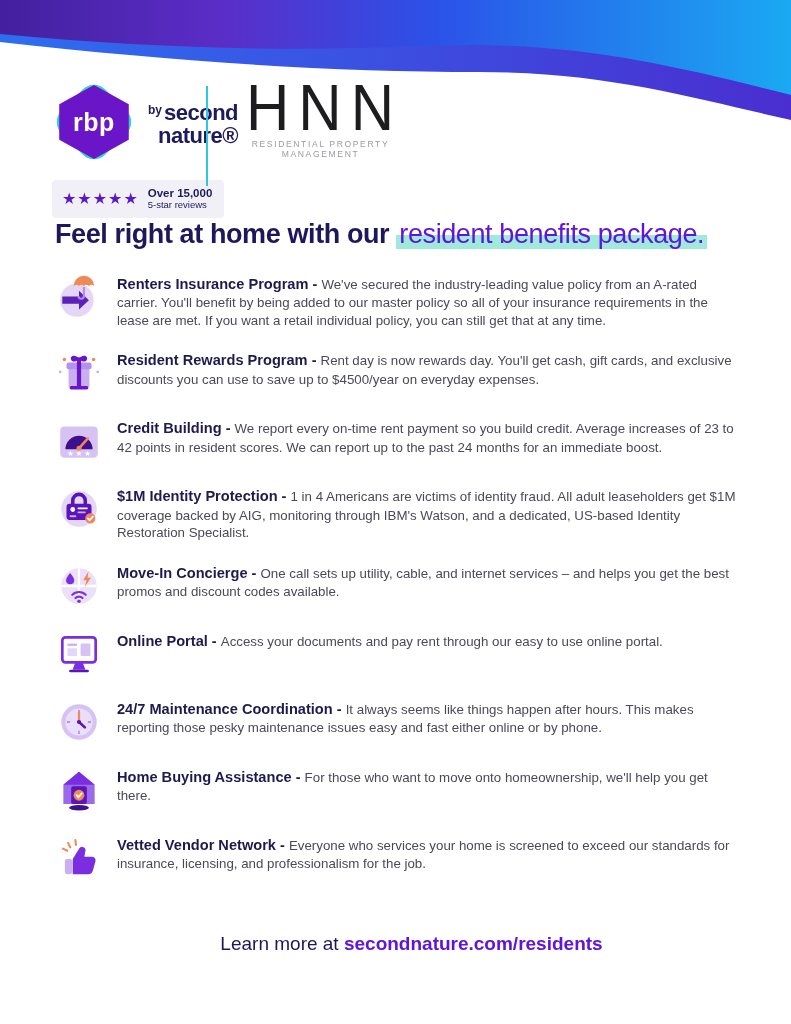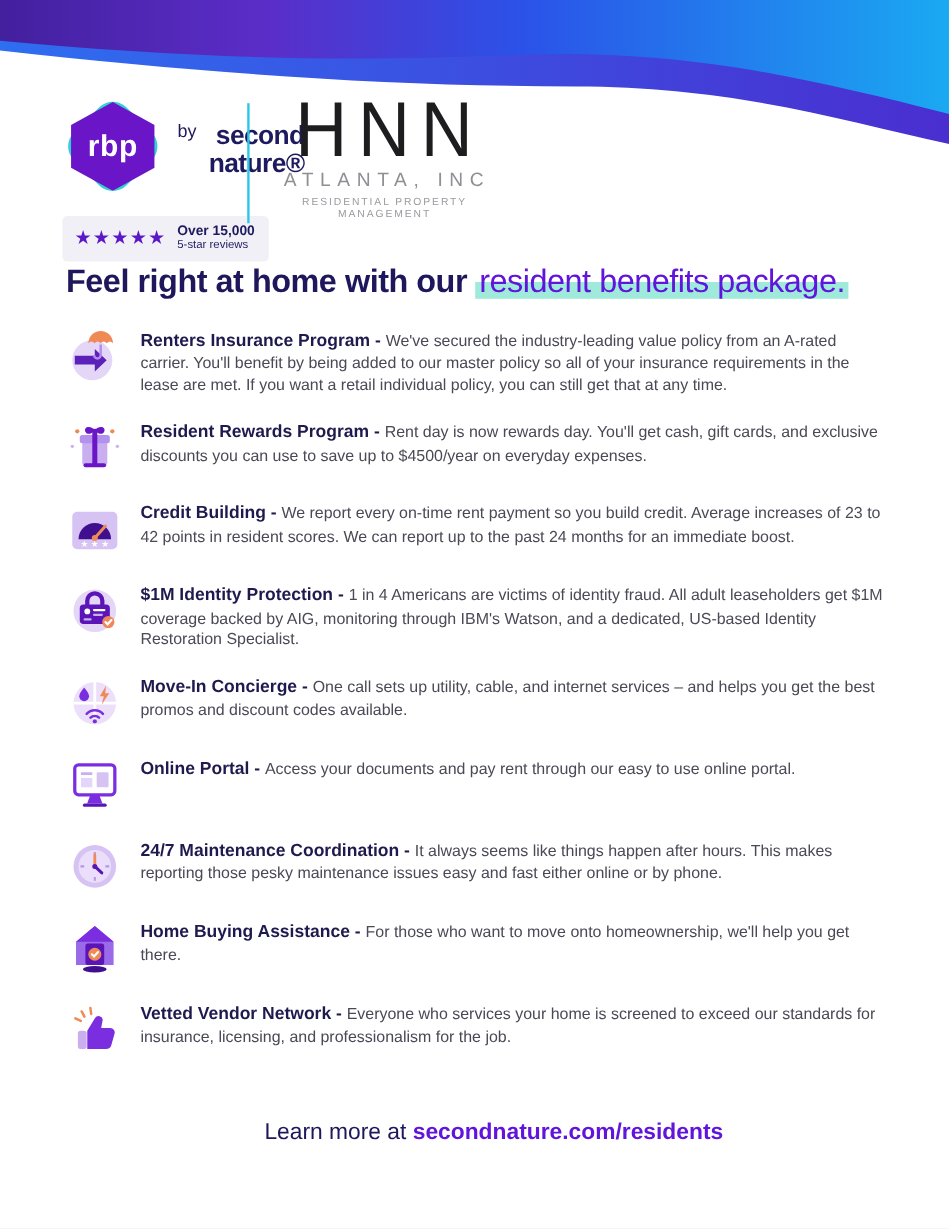--- a/index.html
+++ b/index.html
@@ -18,21 +18,21 @@
   .rbp-mark { position:absolute; top:2px; left:2px; width:80px; height:80px; }
   .rbp-diamond { position:absolute; inset:9px; background:#35d0d4; border-radius:16px; transform:rotate(45deg); }
   .rbp-hex { position:absolute; inset:3px;
     background:#6a16c8;
     clip-path: polygon(50% 0%, 97% 26%, 97% 74%, 50% 100%, 3% 74%, 3% 26%);
     border-radius:10px; }
   .rbp-text { position:absolute; inset:0; display:flex; align-items:center; justify-content:center;
     color:#fff; font-weight:bold; font-size:25px; letter-spacing:.5px; }
   .by-brand { position:absolute; left:96px; top:22px; color:#1e1a5e; text-align:right; line-height:1; }
   .by-brand .line1 { white-space:nowrap; }
-  .by { font-size:15px; font-weight:400; margin-right:16px; vertical-align:6px; }
+  .by { font-size:12px; font-weight:700; margin-right:2px; vertical-align:6px; }
   .brand-word { font-size:22px; font-weight:bold; letter-spacing:-0.5px; }
   .line2 { margin-top:1px; }
 
   .reviews-badge { position:absolute; left:0px; top:100px; display:flex; align-items:center; gap:9px;
     background:#f1f0f6; border-radius:4px; padding:7px 12px 7px 10px; }
   .stars { color:#5a18c8; font-size:16px; letter-spacing:1px; line-height:1; }
   .reviews-text { color:#1e1a5e; line-height:1.15; }
   .reviews-line1 { font-size:11.5px; font-weight:bold; }
   .reviews-line2 { font-size:9.5px; }
 
@@ -106,21 +106,20 @@
     <div class="reviews-badge">
       <span class="stars">★★★★★</span>
       <span class="reviews-text">
         <div class="reviews-line1">Over 15,000</div>
         <div class="reviews-line2">5-star reviews</div>
       </span>
     </div>
     <div class="logo-divider"></div>
     <div class="hnn-logo">
       <div class="hnn-name">HNN</div>
-      <div class="hnn-city">ATLANTA, INC</div>
       <div class="hnn-tagline">RESIDENTIAL PROPERTY MANAGEMENT</div>
     </div>
   </div>
 
   <div class="main">
     <div class="headline">
       <span>Feel right at home with our </span><span class="headline-highlight">resident benefits package.</span>
     </div>
 
     <div class="benefits">

